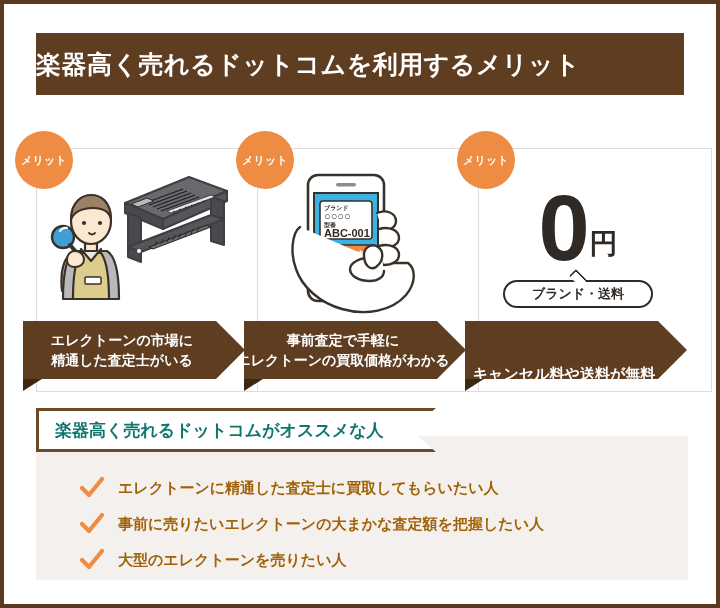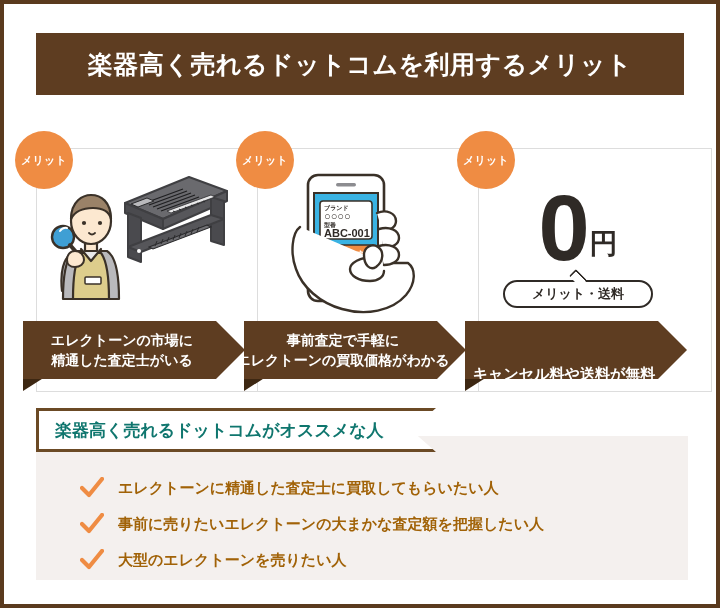--- a/index.html
+++ b/index.html
@@ -27,21 +27,21 @@
   
   .title-bar {
     position:absolute;
     left:32px;
     top:29px;
     width:648px;
     height:62px;
     background:#5e3d21;
     display:flex;
     align-items:center;
-    justify-content:center;
+    justify-content:flex-start;
   }
   .title-bar .title-text {
     color:#ffffff;
     font-size:25px;
     font-weight:bold;
     letter-spacing:0.5px;
     white-space:nowrap;
   }
 
   
@@ -426,21 +426,21 @@
       </div>
 
       <div class="illo">
         <div class="zero-block">
           <div class="zero-row">
             <span class="zero-num">0</span>
             <span class="zero-unit">円</span>
           </div>
           <div class="bubble">
             <span class="bubble-tail"></span>
-            <span class="bubble-text">メリット・送料</span>
+            <span class="bubble-text">ブランド・送料</span>
           </div>
         </div>
       </div>
 
       <div class="banner-wrap">
         <div class="banner-shadow"></div>
         <div class="banner single">
           <span class="line">キャンセル料や送料が無料</span>
         </div>
       </div>

